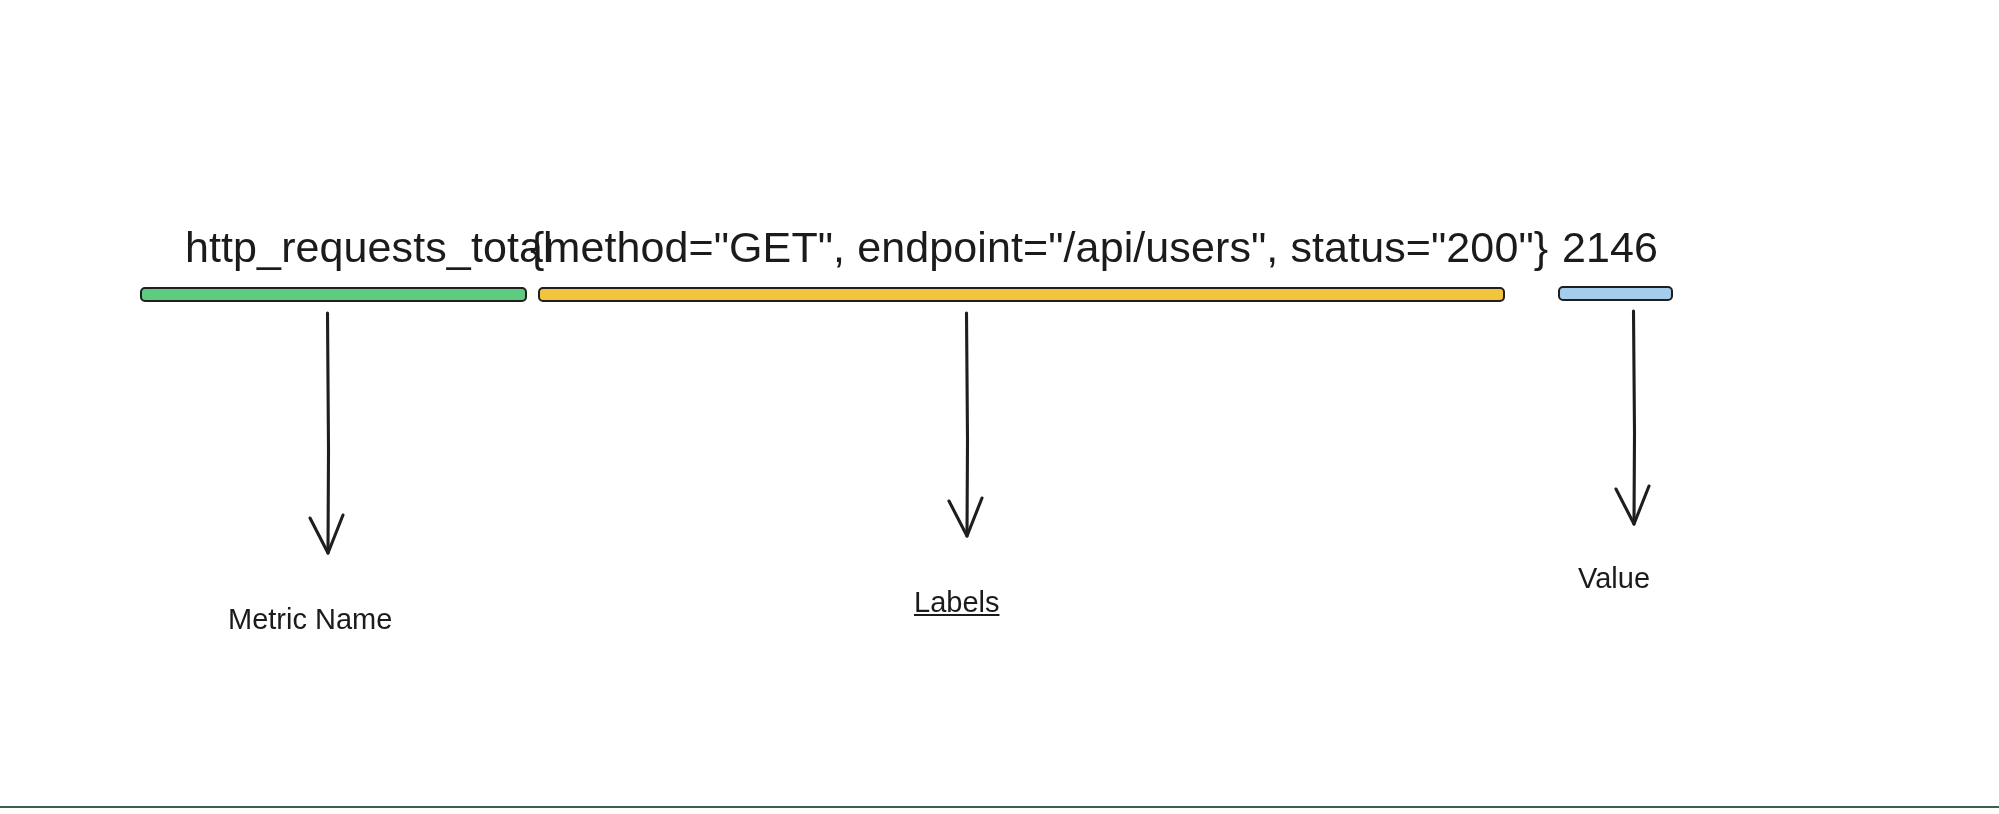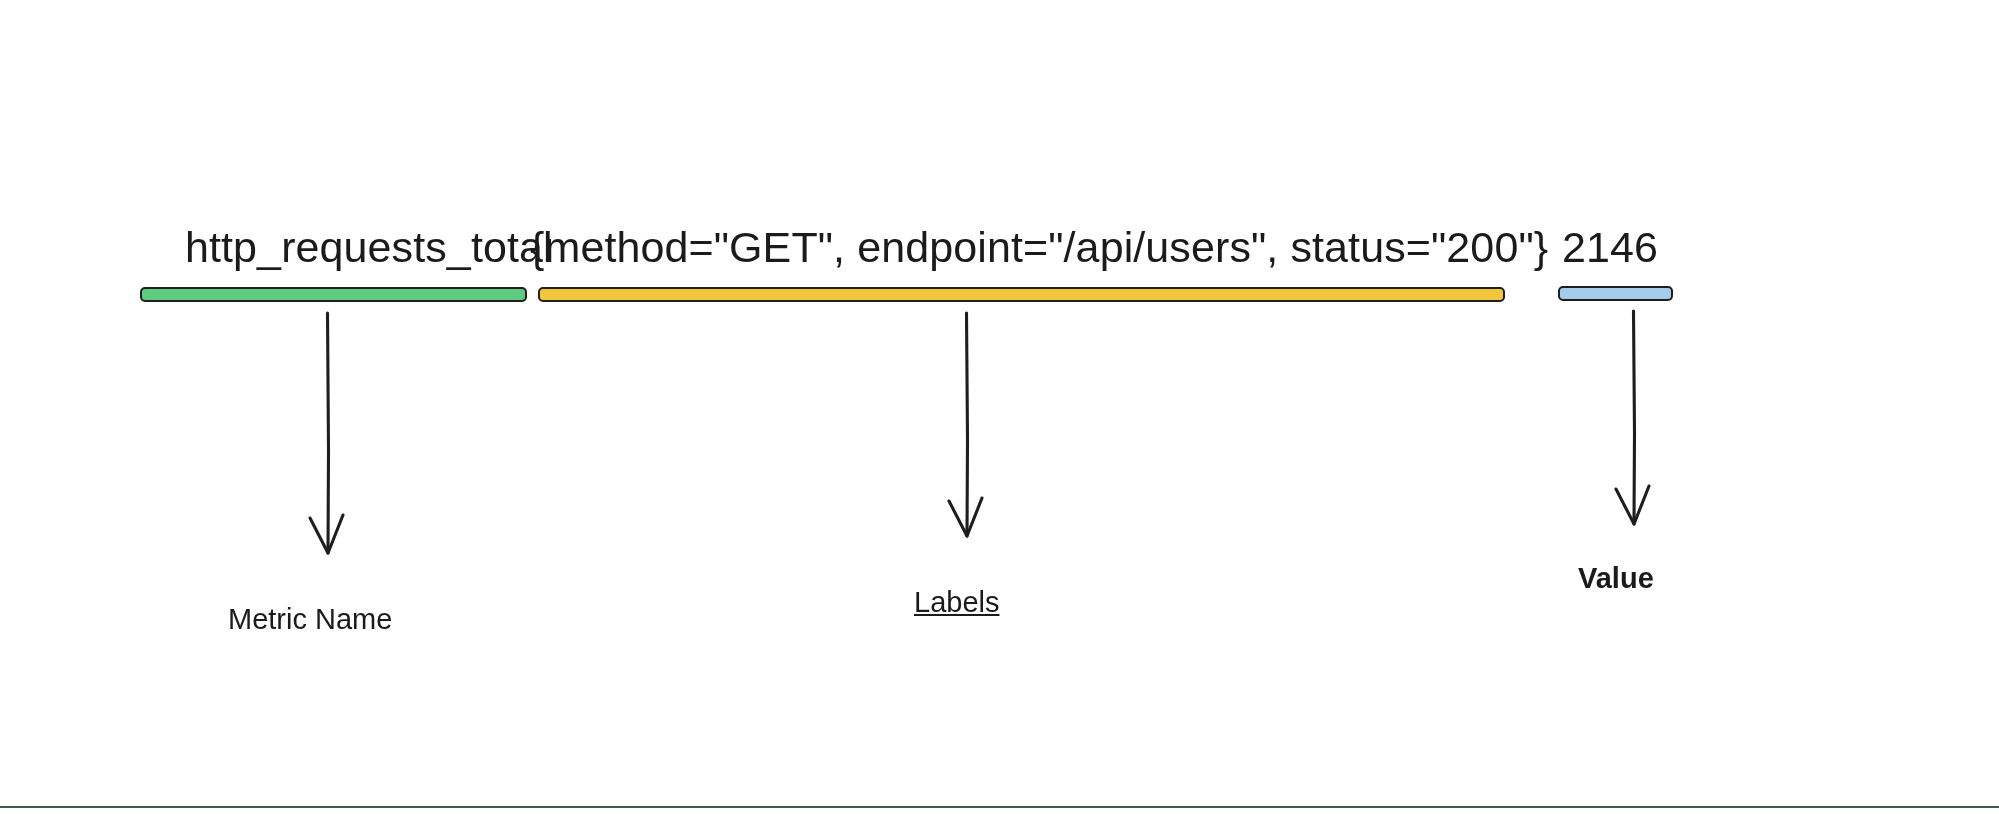--- a/index.html
+++ b/index.html
@@ -82,21 +82,21 @@
   
   .callout {
     position: absolute;
     font-size: 29px;
     line-height: 36px;
     color: #1b1b1b;
     white-space: nowrap;
   }
   .callout-metric { left: 228px; top: 601px; }
   .callout-labels { left: 914px; top: 584px; text-decoration: underline; }
-  .callout-value  { left: 1578px; top: 560px; font-weight: bold; }
+  .callout-value  { left: 1578px; top: 560px; }
 
   
   .bottom-rule {
     position: absolute;
     left: 0;
     top: 806px;
     width: 1999px;
     height: 2px;
     background: #3c6048;
   }

